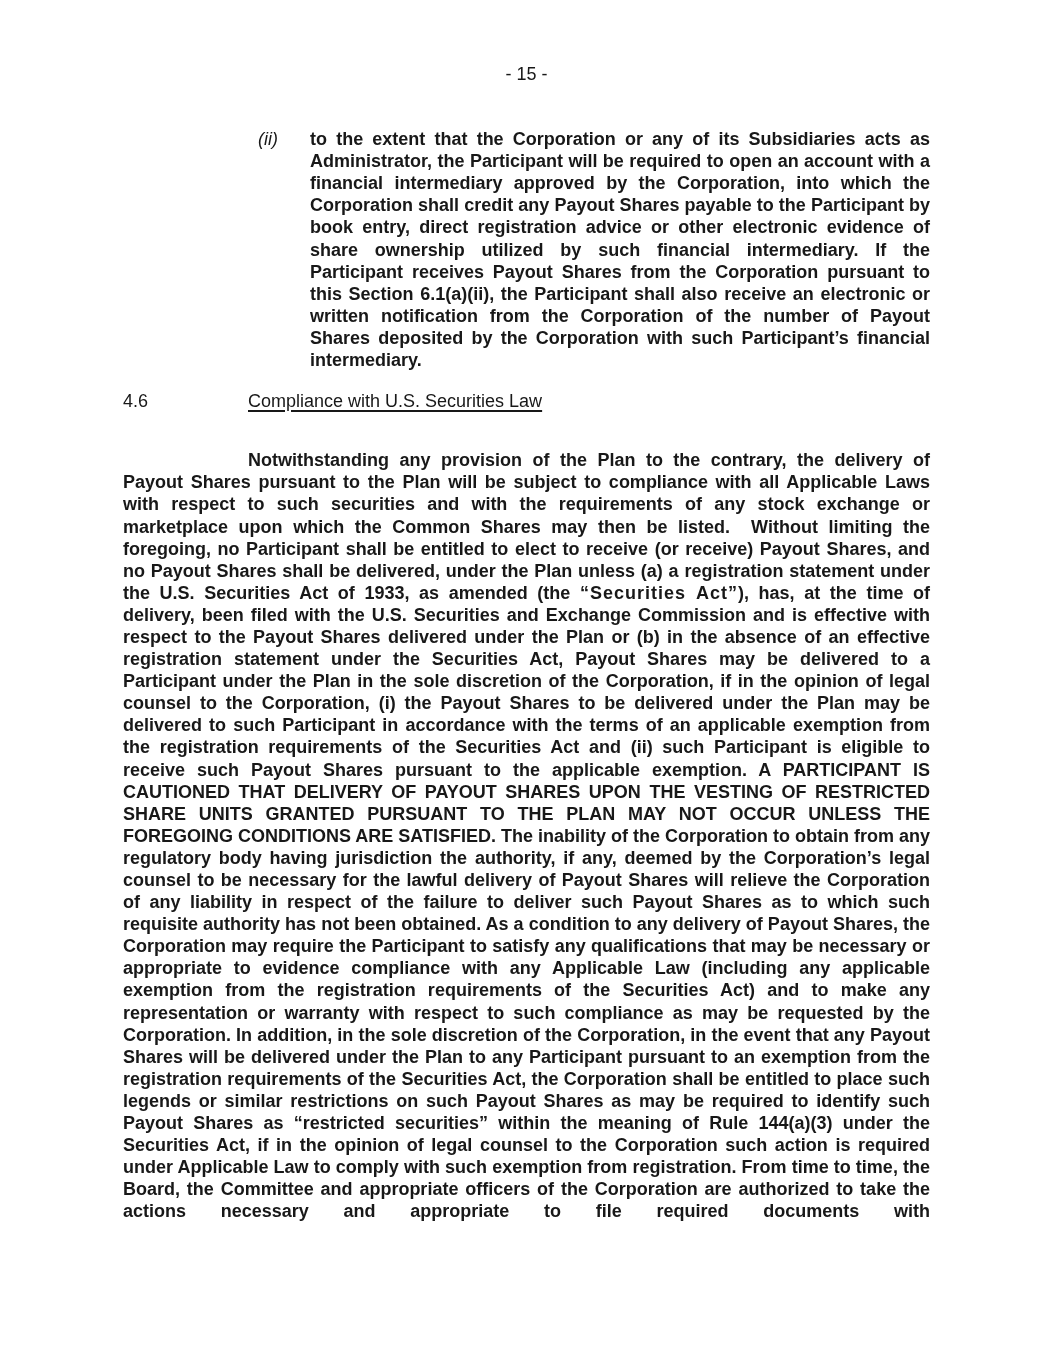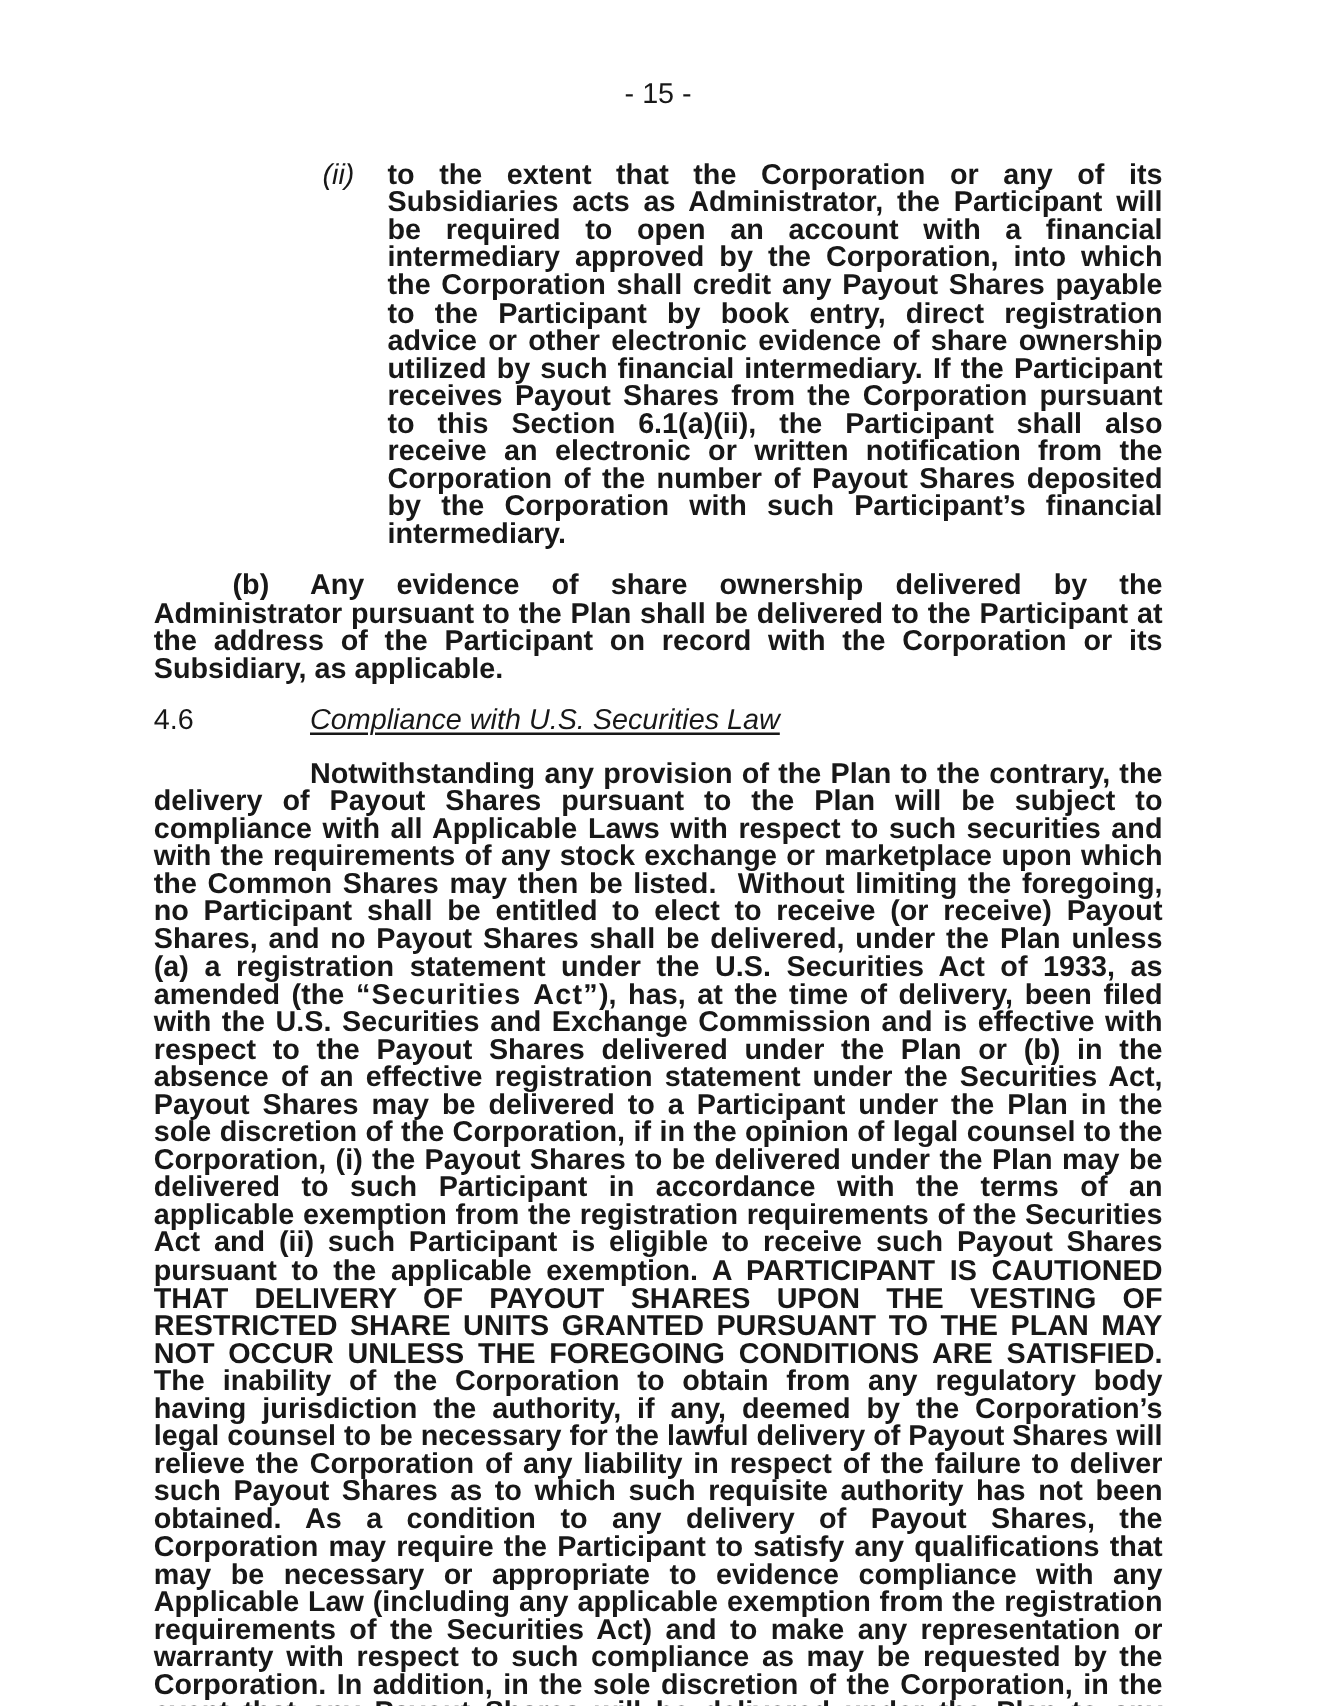--- a/index.html
+++ b/index.html
@@ -4,21 +4,21 @@
 <style>
   html, body { margin: 0; padding: 0; background: #e8e8e8; }
   .page {
     position: relative;
     width: 1055px;
     height: 1365px;
     margin: 0 auto;
     background: #ffffff;
     color: #181818;
     font-family: "Liberation Sans", "DejaVu Sans", sans-serif;
-    font-size: 23px;
+    font-size: 18px;
     line-height: 22.1px;
     box-sizing: border-box;
     padding: 63px 125px 0 123px;
     overflow: hidden;
   }
   p { margin: 0; font-weight: bold; }
   .pagenum {
     text-align: center;
   }
   .clause-ii {
@@ -47,45 +47,43 @@
     white-space: nowrap;
   }
   .sec-num {
     display: inline-block;
     width: 125px;
   }
   .sec-title {
     text-decoration: underline;
     text-decoration-thickness: 1.5px;
     text-underline-offset: 3px;
-    font-style: italic;
   }
   .main-para {
-    margin-top: 21px;
+    margin-top: 37px;
     text-align: justify;
     text-align-last: justify;
     text-indent: 125px;
   }
   .term {
     letter-spacing: 1px;
   }
 </style>
 </head>
 <body>
 
 <div class="page">
 
   <div class="pagenum">- 15 -</div>
 
   <div class="clause-ii">
     <span class="marker">(ii)</span>
     <p>to the extent that the Corporation or any of its Subsidiaries acts as Administrator, the Participant will be required to open an account with a financial intermediary approved by the Corporation, into which the Corporation shall credit any Payout Shares payable to the Participant by book entry, direct registration advice or other electronic evidence of share ownership utilized by such financial intermediary. If the Participant receives Payout Shares from the Corporation pursuant to this Section 6.1(a)(ii), the Participant shall also receive an electronic or written notification from the Corporation of the number of Payout Shares deposited by the Corporation with such Participant’s financial intermediary.</p>
   </div>
 
-  <p class="clause-b"><span class="b-tab">(b)</span><span>Any evidence of share ownership delivered by the Administrator pursuant to the Plan shall be delivered to the Participant at the address of the Participant on record with the Corporation or its Subsidiary, as applicable.</span></p>
 
   <div class="heading-row">
     <span class="sec-num">4.6</span><span class="sec-title">Compliance with U.S. Securities Law</span>
   </div>
 
   <p class="main-para"><span>Notwithstanding any provision of the Plan to the contrary, the delivery of Payout Shares pursuant to the Plan will be subject to compliance with all Applicable Laws with respect to such securities and with the requirements of any stock exchange or marketplace upon which the Common Shares may then be listed.&nbsp; Without limiting the foregoing, no Participant shall be entitled to elect to receive (or receive) Payout Shares, and no Payout Shares shall be delivered, under the Plan unless (a) a registration statement under the U.S. Securities Act of 1933, as amended (the </span><span class="term">“Securities Act”</span><span>), has, at the time of delivery, been filed with the U.S. Securities and Exchange Commission and is effective with respect to the Payout Shares delivered under the Plan or (b) in the absence of an effective registration statement under the Securities Act, Payout Shares may be delivered to a Participant under the Plan in the sole discretion of the Corporation, if in the opinion of legal counsel to the Corporation, (i) the Payout Shares to be delivered under the Plan may be delivered to such Participant in accordance with the terms of an applicable exemption from the registration requirements of the Securities Act and (ii) such Participant is eligible to receive such Payout Shares pursuant to the applicable exemption. A PARTICIPANT IS CAUTIONED THAT DELIVERY OF PAYOUT SHARES UPON THE VESTING OF RESTRICTED SHARE UNITS GRANTED PURSUANT TO THE PLAN MAY NOT OCCUR UNLESS THE FOREGOING CONDITIONS ARE SATISFIED. The inability of the Corporation to obtain from any regulatory body having jurisdiction the authority, if any, deemed by the Corporation’s legal counsel to be necessary for the lawful delivery of Payout Shares will relieve the Corporation of any liability in respect of the failure to deliver such Payout Shares as to which such requisite authority has not been obtained. As a condition to any delivery of Payout Shares, the Corporation may require the Participant to satisfy any qualifications that may be necessary or appropriate to evidence compliance with any Applicable Law (including any applicable exemption from the registration requirements of the Securities Act) and to make any representation or warranty with respect to such compliance as may be requested by the Corporation. In addition, in the sole discretion of the Corporation, in the event that any Payout Shares will be delivered under the Plan to any Participant pursuant to an exemption from the registration requirements of the Securities Act, the Corporation shall be entitled to place such legends or similar restrictions on such Payout Shares as may be required to identify such Payout Shares as “restricted securities” within the meaning of Rule 144(a)(3) under the Securities Act, if in the opinion of legal counsel to the Corporation such action is required under Applicable Law to comply with such exemption from registration. From time to time, the Board, the Committee and appropriate officers of the Corporation are authorized to take the actions necessary and appropriate to file required documents with</span></p>
 
 </div>
 
 </body></html>

